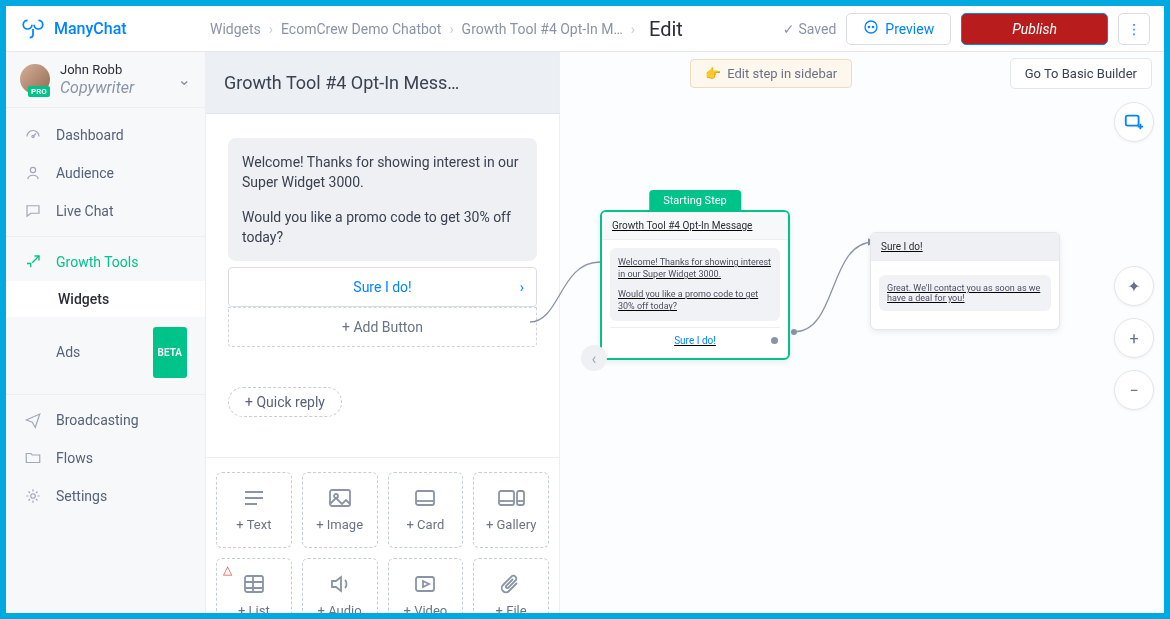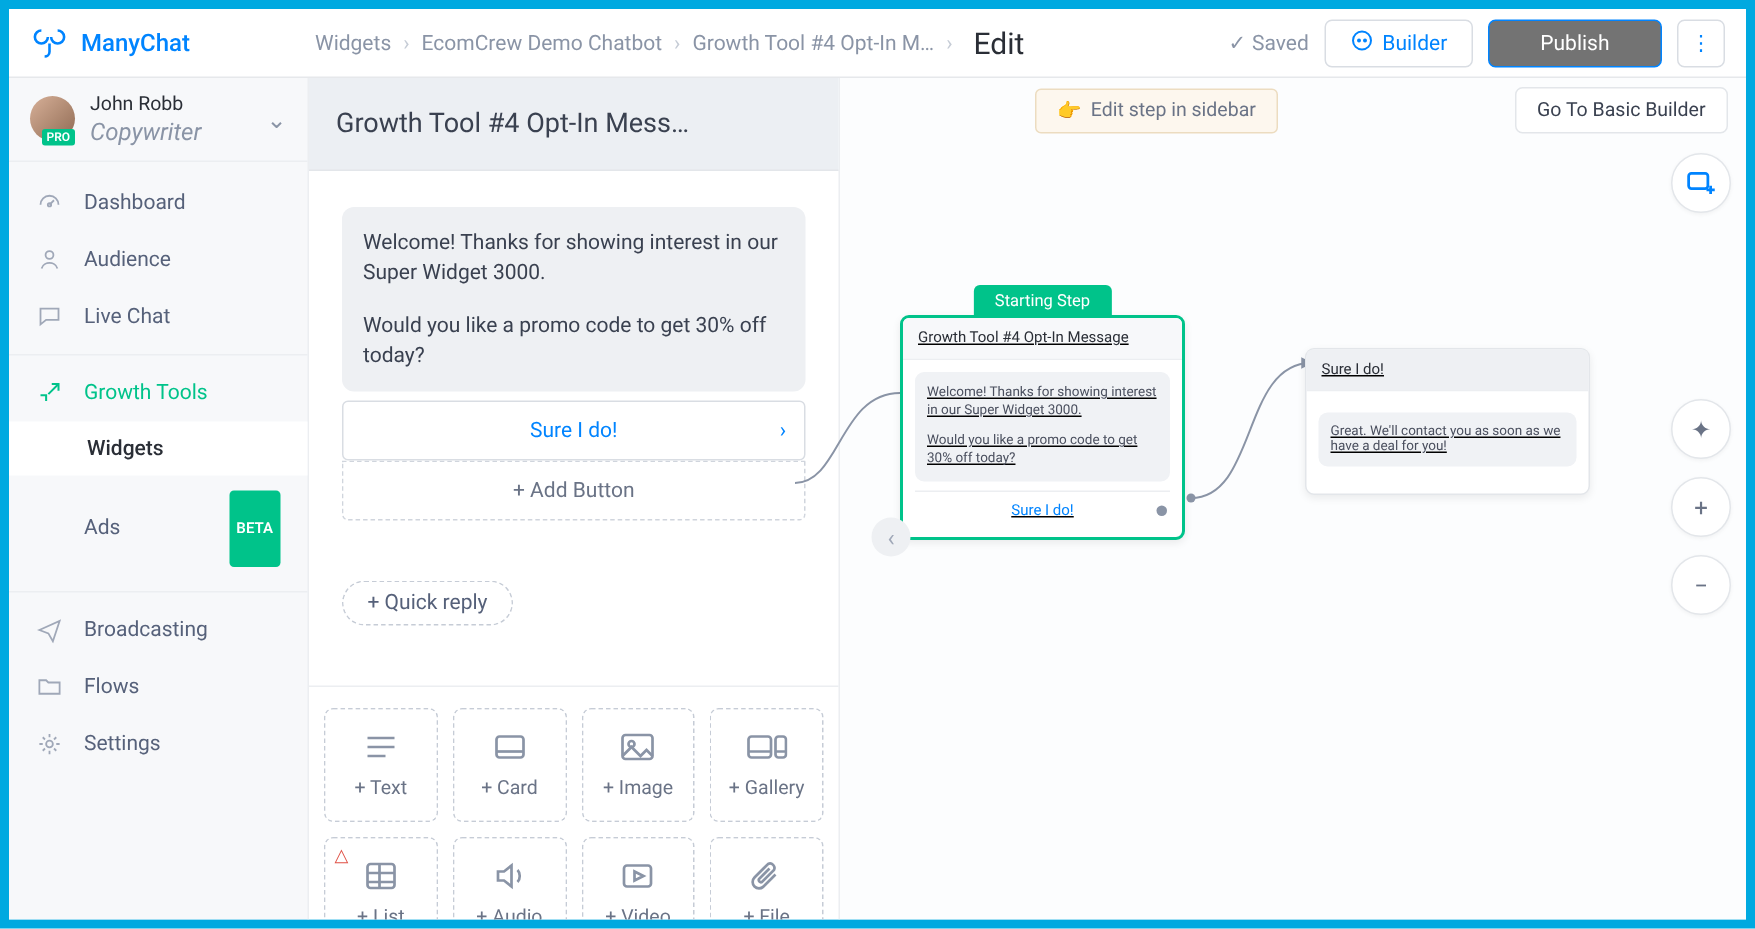--- a/index.html
+++ b/index.html
@@ -10,21 +10,21 @@
   .logo { display:flex; align-items:center; gap:8px; color:#0084ff; font-weight:500; font-size:16px; width:190px; }
   .logo svg { width:26px; height:26px; }
   .breadcrumbs { display:flex; align-items:center; gap:8px; color:#8a94a6; font-size:14px; flex:0 0 auto; }
   .breadcrumbs .bc { cursor:pointer; }
   .breadcrumbs .sep { color:#c6ccd6; }
   .breadcrumbs .current { color:#2a2e36; font-size:20px; margin-left:6px; }
   .topbar-right { margin-left:auto; display:flex; align-items:center; gap:10px; }
   .saved { color:#8a94a6; font-size:14px; display:flex; align-items:center; gap:4px; }
   .btn { border:1px solid #d9dde3; background:#fff; height:32px; padding:0 16px; border-radius:5px; font-size:14px; display:flex; align-items:center; gap:6px; cursor:pointer; }
   .btn.preview { color:#0084ff; }
-  .btn.publish { background:#737373; border-color:#0084ff; color:#fff; padding:0 34px; }
+  .btn.publish { background:#b91c1c; border-color:#0084ff; color:#fff; padding:0 50px;font-style:italic; }
   .btn.dots { width:32px; padding:0; justify-content:center; color:#0084ff; }
   
   .body { flex:1; display:flex; min-height:0; }
   
   .sidebar { width:200px; background:#f7f8fa; border-right:1px solid #eceef1; display:flex; flex-direction:column; }
   .user { display:flex; align-items:center; gap:10px; padding:10px 14px; border-bottom:1px solid #eceef1; cursor:pointer; }
   .avatar { width:30px; height:30px; border-radius:50%; background:linear-gradient(135deg,#d7b098,#8f6a53); position:relative; }
   .probadge { position:absolute; bottom:-3px; left:8px; background:#00c38a; color:#fff; font-size:8px; padding:1px 3px; border-radius:2px; font-weight:600; }
   .user-name { font-size:13px; color:#2a2e36; line-height:1.2; }
   .user-role { font-size:16px; color:#8a94a6;font-style:italic; }
@@ -102,21 +102,21 @@
         <span>Saved</span>
       </div>
       <button class="btn preview">
         <span>
           <svg width="16" height="16" viewBox="0 0 24 24" fill="none" stroke="#0084ff" stroke-width="2">
               <circle cx="12" cy="12" r="9"></circle>
               <circle cx="9" cy="12" r="1" fill="#0084ff"></circle>
               <circle cx="15" cy="12" r="1" fill="#0084ff"></circle>
             </svg>
         </span>
-        <span>Builder</span>
+        <span>Preview</span>
       </button>
       <button class="btn publish">
         <span>Publish</span>
       </button>
       <button class="btn dots">
         <span>⋮</span>
       </button>
     </div>
   </div>
 
@@ -232,32 +232,32 @@
       </div>
       <div class="blocks">
         <div class="block">
           <span class="bico"><svg width="24" height="20" viewBox="0 0 24 20" stroke="currentColor" stroke-width="1.8">
                 <path d="M3 4h18M3 10h18M3 16h12"></path>
               </svg></span>
           <span>+ Text</span>
         </div>
         <div class="block">
           <span class="bico"><svg width="24" height="20" viewBox="0 0 24 20" fill="none" stroke="currentColor" stroke-width="1.8">
-                <rect x="3" y="3" width="18" height="14" rx="2"></rect>
-                <path d="M3 13h18"></path>
-              </svg></span>
-          <span>+ Card</span>
-        </div>
-        <div class="block">
-          <span class="bico"><svg width="24" height="20" viewBox="0 0 24 20" fill="none" stroke="currentColor" stroke-width="1.8">
                 <rect x="2" y="2" width="20" height="16" rx="2"></rect>
                 <circle cx="8" cy="8" r="2"></circle>
                 <path d="M2 16l6-6 6 6 4-4 4 4"></path>
               </svg></span>
           <span>+ Image</span>
+        </div>
+        <div class="block">
+          <span class="bico"><svg width="24" height="20" viewBox="0 0 24 20" fill="none" stroke="currentColor" stroke-width="1.8">
+                <rect x="3" y="3" width="18" height="14" rx="2"></rect>
+                <path d="M3 13h18"></path>
+              </svg></span>
+          <span>+ Card</span>
         </div>
         <div class="block">
           <span class="bico"><svg width="28" height="20" viewBox="0 0 28 20" fill="none" stroke="currentColor" stroke-width="1.8">
                 <rect x="2" y="3" width="15" height="14" rx="2"></rect>
                 <path d="M2 13h15"></path>
                 <rect x="20" y="3" width="7" height="14" rx="2"></rect>
                 <path d="M20 13h7"></path>
               </svg></span>
           <span>+ Gallery</span>
         </div>

